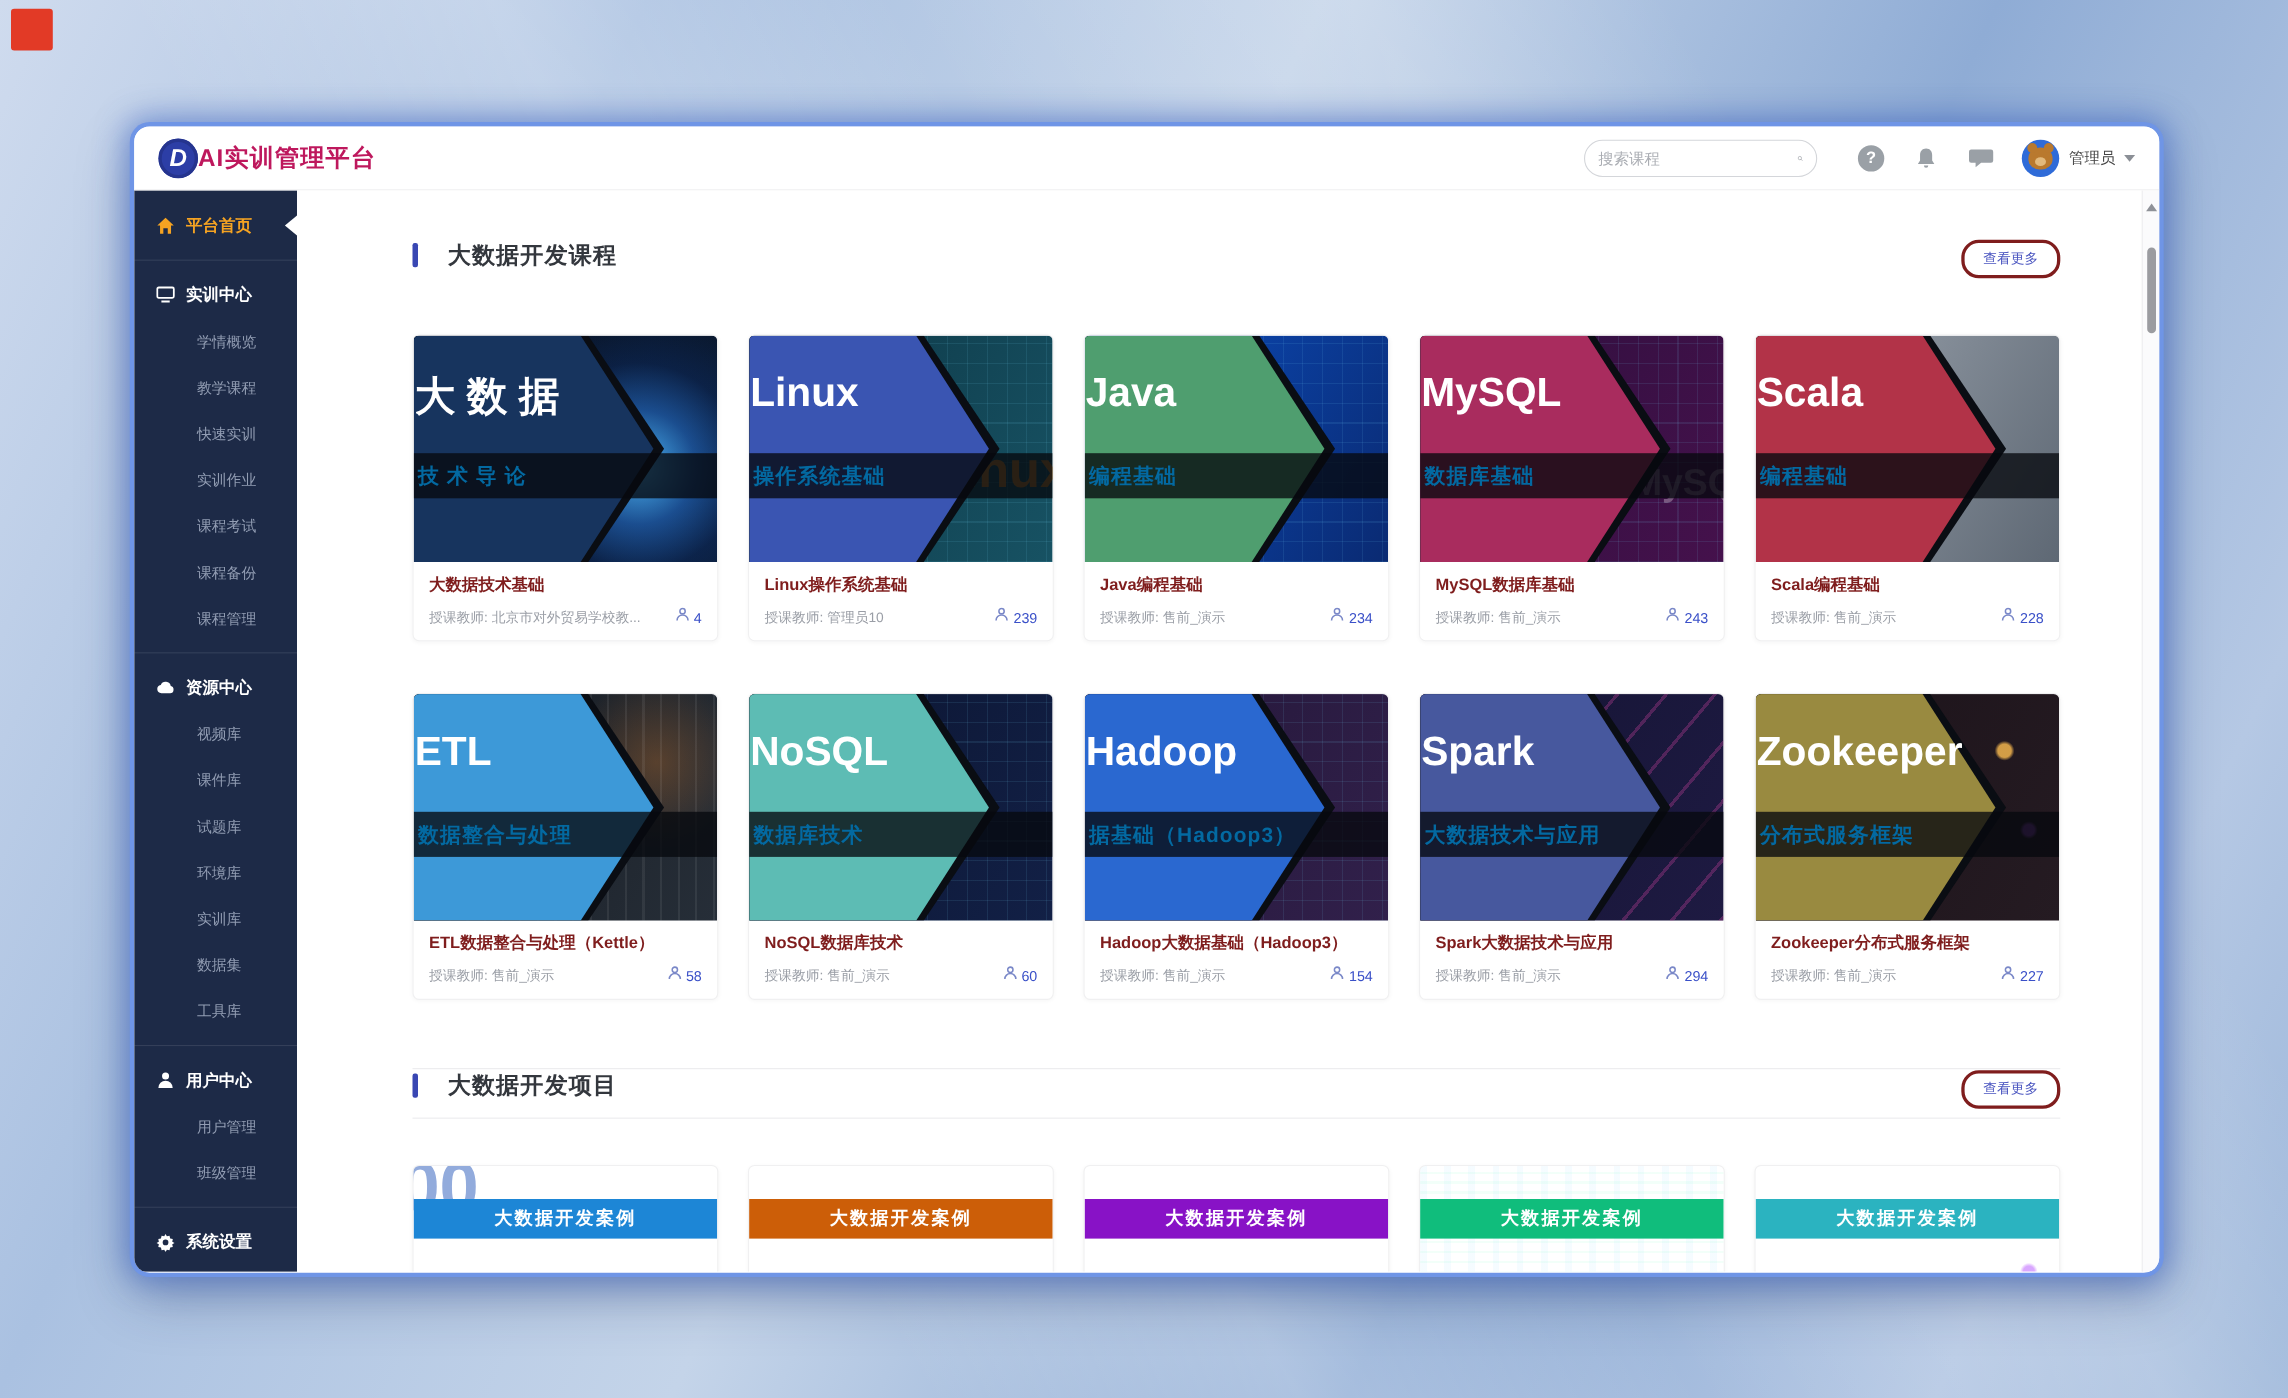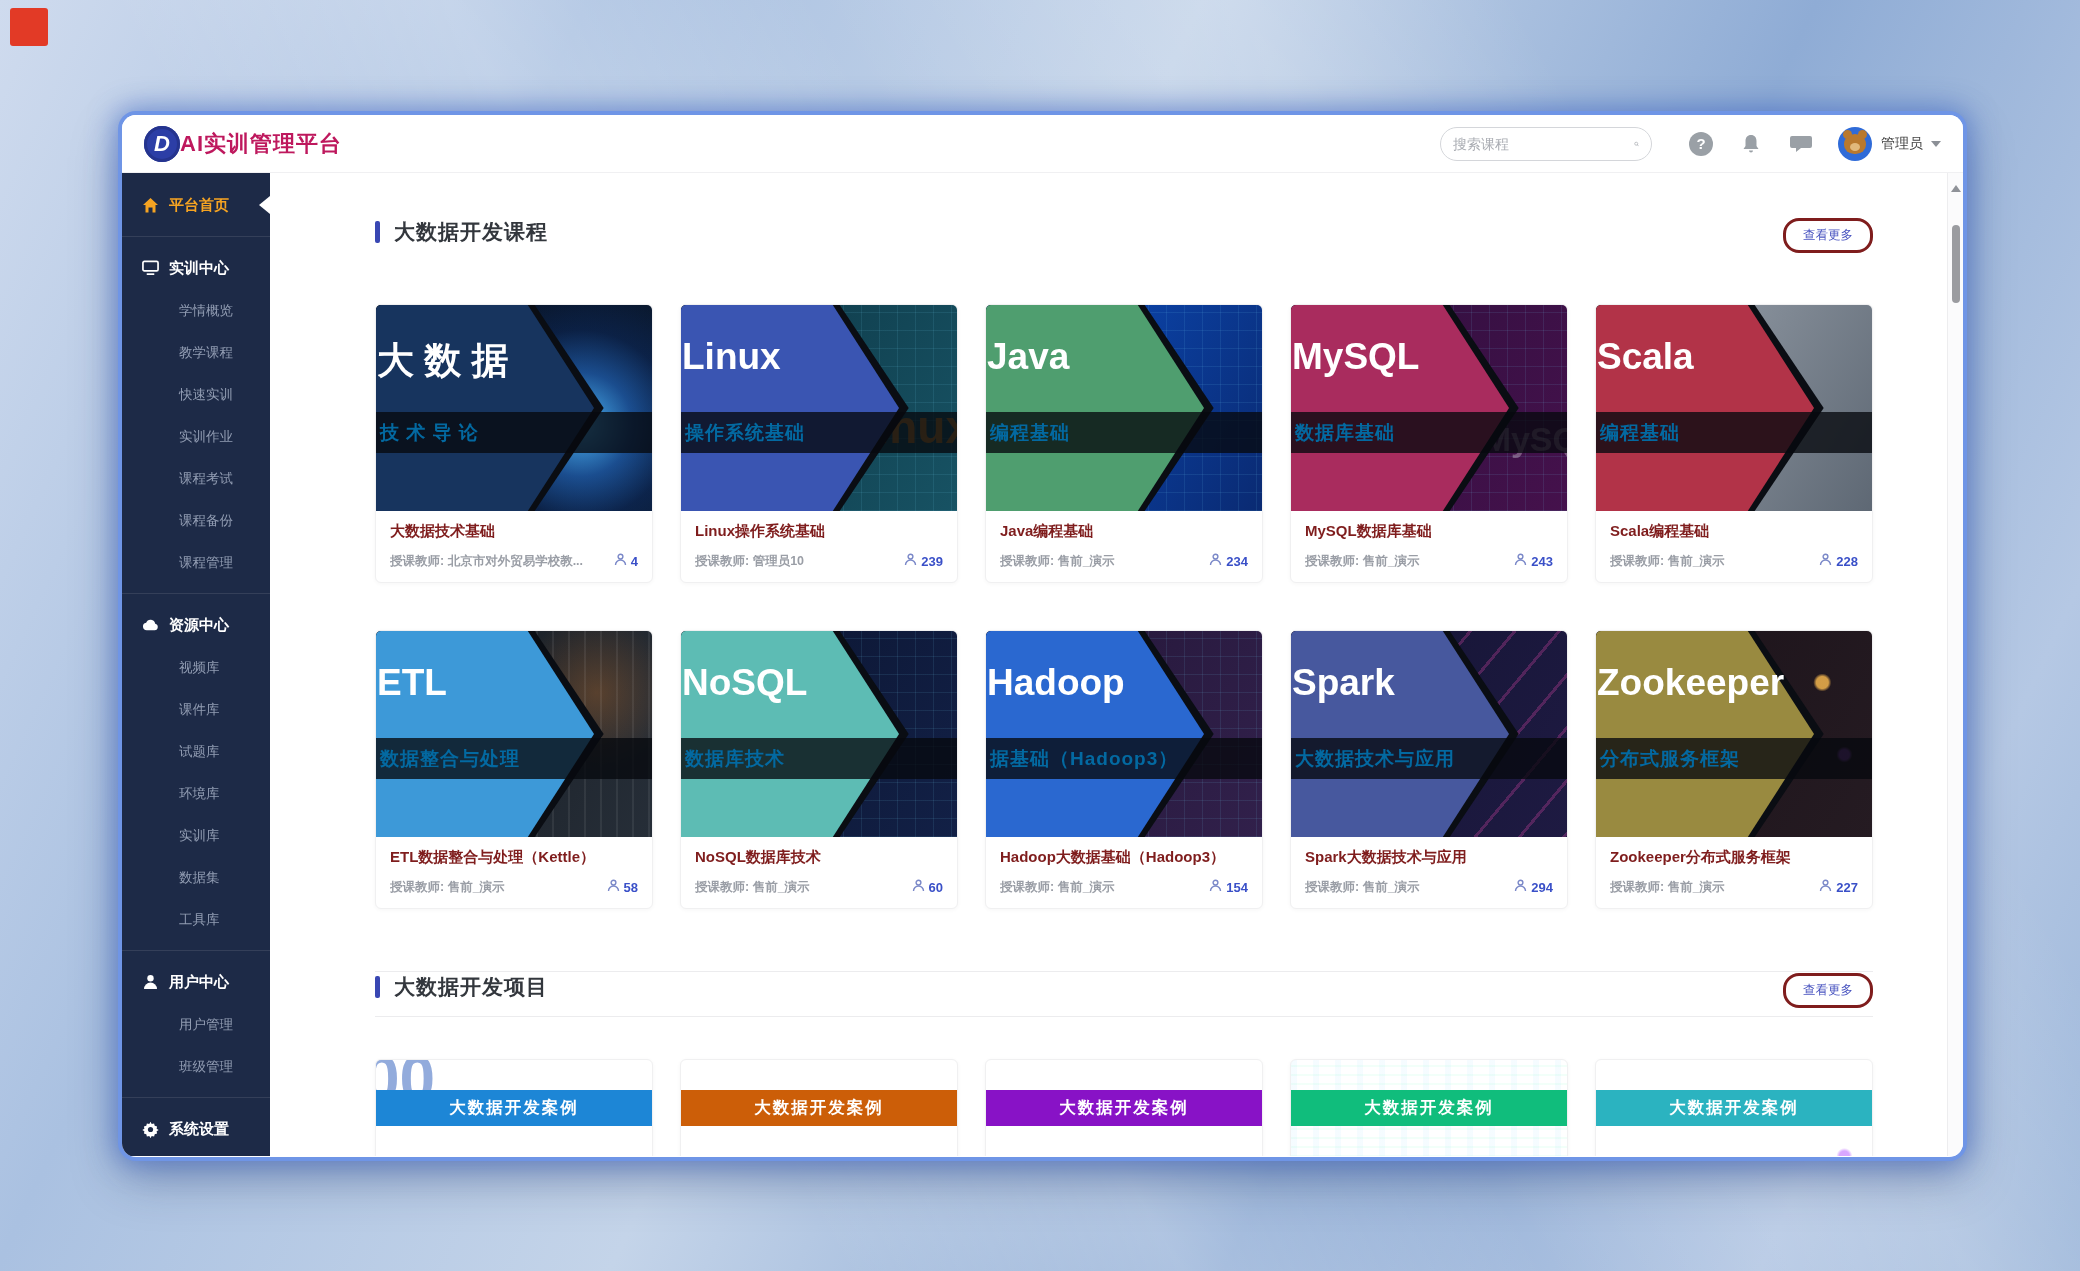--- a/index.html
+++ b/index.html
@@ -45,41 +45,41 @@
   .side-row .s-label{ font-size:15px; font-weight:bold; color:#fff; white-space:nowrap;}
   .side-row.active .s-label{ color:#f5a322;}
   .side-row.active .tri{ position:absolute; right:0; top:50%; margin-top:-9px; width:0; height:0;
     border-top:9px solid transparent; border-bottom:9px solid transparent; border-right:11px solid #ffffff;}
   .side-sub{ display:flex; align-items:center; height:42px; padding-left:57px; cursor:pointer;}
   .side-sub span{ font-size:13.5px; color:#929db3; white-space:nowrap;}
   .side-div{ height:1px; background:rgba(255,255,255,.10); margin:9px 0;}
 
   .content{ flex:1; background:#fff; padding:0 74px 0 105px; overflow:hidden; position:relative;}
 
-  .section-head{ display:flex; align-items:center; position:relative; height:30px;}
+  .section-head{ display:flex; align-items:center; position:relative; height:30px;gap:13px;}
   .section-head .bar{ width:5px; height:22px; background:#3947b3; border-radius:2px; margin-right:14px;}
   .section-head .stitle{ font-size:21px; font-weight:bold; color:#33373d; letter-spacing:1px;}
   .view-more{ position:absolute; right:0; top:1px; border:3px solid #7f1d1d; color:#4a55c0; font-size:12.5px;
     padding:6px 17px; border-radius:16px; background:#fff; cursor:pointer; white-space:nowrap;}
 
   .grid{ display:grid; grid-template-columns:repeat(5,1fr); column-gap:27px; row-gap:47px;}
 
   .card{ background:#fff; border:1px solid #f0f0f1; border-radius:6px; box-shadow:0 1px 4px rgba(0,0,0,.04); overflow:hidden; cursor:pointer;}
   .cover{ position:relative; height:206px; overflow:hidden;}
   .cover .bgfx{ position:absolute; inset:0;}
   .arrow-outline{ position:absolute; inset:0; clip-path:polygon(0 0,57.5% 0,82.5% 50%,57.5% 100%,0 100%); background:#0a0d13;}
   .arrow{ position:absolute; inset:0; clip-path:polygon(0 0,55% 0,79% 50%,55% 100%,0 100%);}
   .band{ position:absolute; left:0; right:0; top:52%; height:20%; background:rgba(6,9,14,.78); display:flex; align-items:center;}
   .band .sub{ color:#0369a1; font-weight:bold; font-size:19px; margin-left:-4px; padding-left:8px; white-space:nowrap; letter-spacing:1px;}
   .big-title{ position:absolute; top:15%; left:0; margin-left:-7px; padding-left:8px; color:#fff; font-weight:bold; font-size:37px; white-space:nowrap; letter-spacing:0;}
   .wm{ position:absolute; font-weight:bold; white-space:nowrap; pointer-events:none;}
 
   .cinfo{ padding:11px 14px 12px 14px;}
   .ctitle{ font-size:15px; font-weight:bold; color:#7f1d1d; white-space:nowrap; overflow:hidden;}
-  .cmeta{ display:flex; align-items:center; margin-top:11px;font-weight:bold;}
+  .cmeta{ display:flex; align-items:center; margin-top:11px;}
   .cteacher{ font-size:12.5px; color:#9a9ea6; white-space:nowrap; overflow:hidden; flex:1;}
   .ccount{ display:flex; align-items:center; gap:4px;}
   .ccount .num{ font-size:13px; color:#3a50c8;}
 
   .divider{ border-top:1px solid #ececee; }
 
   
   .pcover{ position:relative; height:160px; overflow:hidden;}
   .pbanner{ position:absolute; left:0; right:0; top:30px; height:36px; display:flex; align-items:center; justify-content:center;}
   .pbanner span{ color:#fff; font-size:16.5px; font-weight:bold; letter-spacing:2px;}

